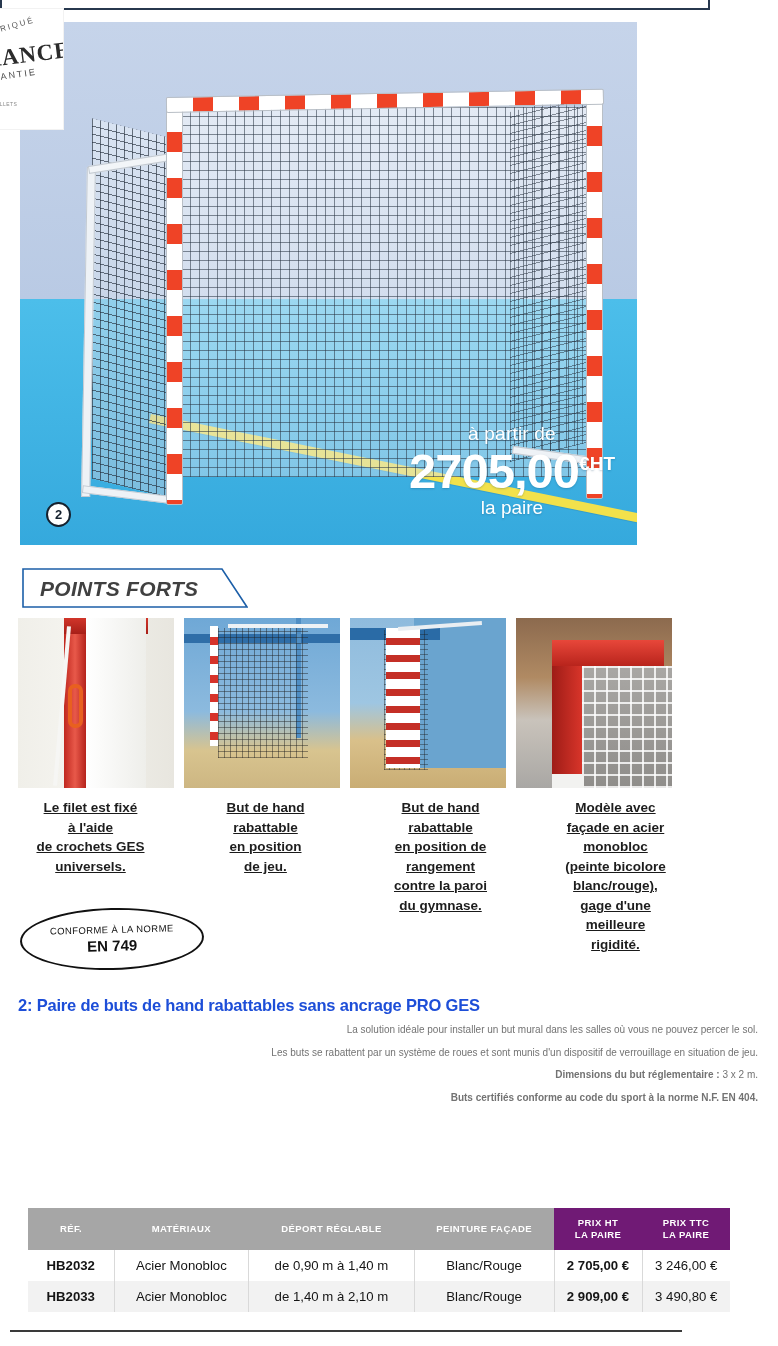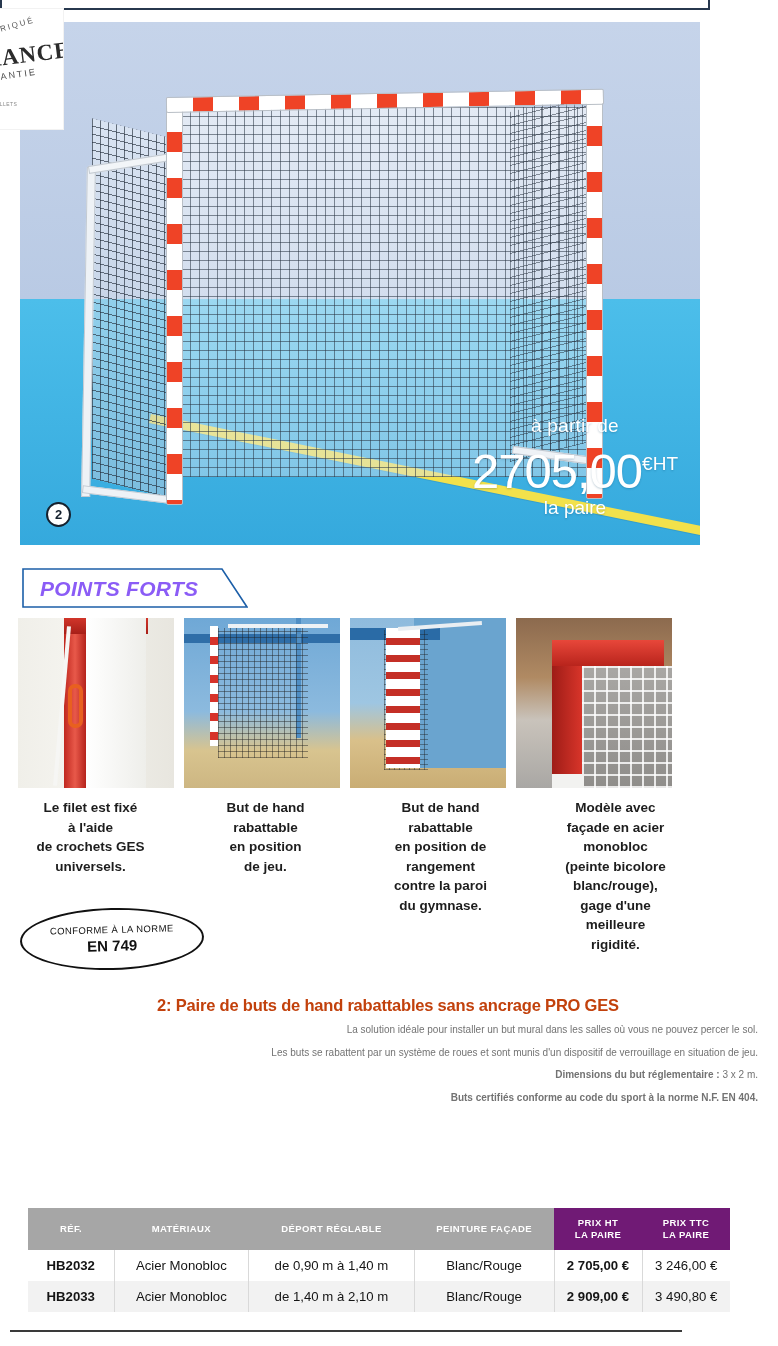--- a/index.html
+++ b/index.html
@@ -22,21 +22,21 @@
     height: 10px;
     border-bottom: 2px solid #27384e;
     border-right: 2px solid #27384e;
     border-left: 2px solid #27384e;
   }
 
   
   .hero {
     position: absolute;
     left: 20px; top: 22px;
-    width: 680px; height: 523px;
+    width: 617px; height: 523px;
     overflow: hidden;
     background: linear-gradient(180deg,#c3d2e8 0%,#bdcde6 46%,#bdcde6 52%,#4bbde8 53%,#45b8e6 100%);
   }
   .hero-wall {
     position: absolute; left:0; top:0; width:100%; height:53%;
     background: linear-gradient(180deg,#c6d4ea 0%,#b9cae4 100%);
   }
   .hero-floor {
     position: absolute; left:0; top:53%; width:100%; height:47%;
     background: linear-gradient(180deg,#4cbeea 0%,#35a9dd 100%);
@@ -108,22 +108,22 @@
   .fb3 { left: 430px; top: 375px; width: 90px; height: 8px; transform: rotate(8deg); }
 
   
   .price-block {
     position:absolute; right: 22px; bottom: 26px;
     text-align:center; color:#ffffff;
     text-shadow: 0 1px 2px rgba(0,60,95,.25);
   }
   .price-from { font-size: 19px; letter-spacing:.2px; }
   .price-main {
-    font-size: 49px; font-weight: 400; line-height: 1.03;
-    letter-spacing: -1px; margin-top: 9px;
+    font-size: 49px; font-weight: 700; line-height: 1.03;
+    letter-spacing: -1px; margin-top: 1px;
   }
   .price-main .cur { font-size: 19px; vertical-align: 18px; letter-spacing:0; }
   .price-unit { font-size: 19px; margin-top: 1px; }
 
   .num-badge {
     position:absolute; left: 26px; bottom: 18px;
     width: 25px; height: 25px; border-radius: 50%;
     background:#ffffff; border: 2px solid #15212e;
     color:#15212e; font-size: 13px; font-weight:700;
     display:flex; align-items:center; justify-content:center;
@@ -159,21 +159,21 @@
 
   
   .pf-banner {
     position:absolute; left: 22px; top: 568px;
     width: 226px; height: 40px;
   }
   .pf-banner svg { position:absolute; left:0; top:0; }
   .pf-banner .pf-label {
     position:absolute; left: 18px; top: 9px;
     font-size: 21px; font-weight: 700; font-style: italic;
-    color:#8b5cf6; letter-spacing: .3px;
+    color:#404040; letter-spacing: .3px;
   }
 
   
   .pf-grid {
     position:absolute; left: 18px; top: 618px;
     width: 660px; height: 170px;
     display: flex; gap: 10px;
   }
   .pf-photo { width: 156px; height: 170px; overflow:hidden; position:relative; }
 
@@ -223,21 +223,21 @@
   .p4 .net4 { position:absolute; left:66px; top:48px; width:90px; height:122px;
     background: repeating-linear-gradient(0deg, rgba(255,255,255,.8) 0 2px, transparent 2px 12px),
                 repeating-linear-gradient(90deg, rgba(255,255,255,.8) 0 2px, transparent 2px 12px),
                 linear-gradient(180deg,#a9a7a4,#8f8d8a); }
   .p4 .foot4 { position:absolute; left:36px; top:156px; width:32px; height:14px; background:#f2f2f0; }
 
   
   .pf-captions {
     position:absolute; left: 8px; top: 798px;
     width: 690px;
-    display:flex; gap: 10px;
+    display:flex; gap: 10px; text-decoration: underline;
   }
   .pf-cap {
     width: 166px; text-align:center;
     font-size: 13.5px; line-height: 1.45; color:#1d1d1d;
     font-weight: 600;
   }
 
   
   .en-oval {
     position:absolute; left: 20px; top: 908px;
@@ -246,23 +246,22 @@
     display:flex; flex-direction:column;
     align-items:center; justify-content:center;
     transform: rotate(-1.5deg);
   }
   .en-oval .l1 { font-size: 9.5px; letter-spacing:.4px; color:#111; }
   .en-oval .l2 { font-size: 15px; font-weight:700; color:#111; margin-top:2px; }
 
   
   .desc { position:absolute; left: 18px; top: 996px; width: 740px; }
   .desc h2 {
-    margin: 0 0 8px 0; font-size: 16.5px; font-weight: 700; color:#c2410c;
+    margin: 0 0 8px 0; font-size: 16.5px; font-weight: 700; color:#1d4ed8;
     letter-spacing:-.2px;
-    text-align:center;
   }
   .desc p {
     margin: 0 0 9px 0; font-size: 10px; line-height: 1.36; color:#737373;text-align:right;
   }
   .desc p.b { font-weight: 700; }
   .desc p.b span.n { font-weight: 400; }
 
   
   .tbl-wrap { position:absolute; left: 28px; top: 1208px; width: 702px; }
   table { border-collapse: collapse; width: 100%; }

